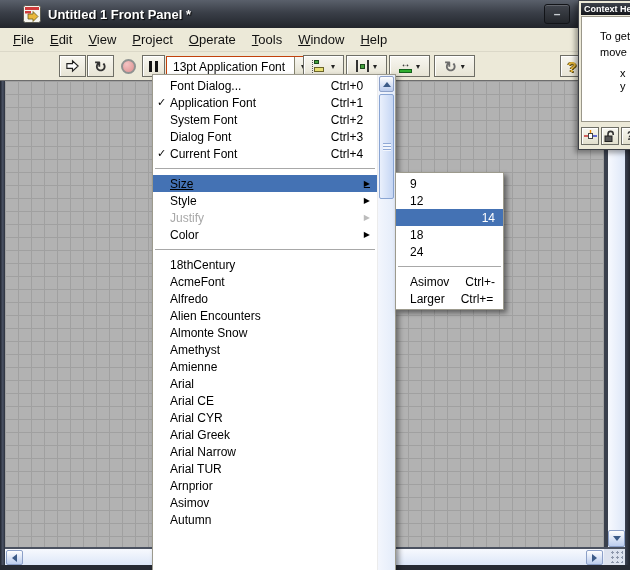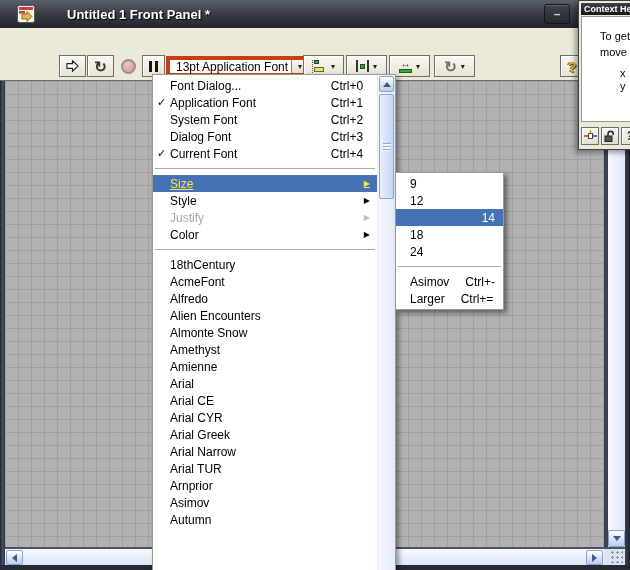--- a/index.html
+++ b/index.html
@@ -3,21 +3,21 @@
 <meta charset="utf-8">
 <style>
   * { box-sizing: border-box; margin: 0; padding: 0; }
   html,body { width:630px; height:570px; }
   body { font-family:"Liberation Sans", sans-serif; }
   .win { position:relative; width:630px; height:570px; overflow:hidden; background:#ece9d8; }
 
   
   .titlebar { position:absolute; top:0; left:0; width:630px; height:28px;
     background:linear-gradient(180deg,#5a606b 0%,#3a3f48 45%,#22252b 100%);
-    display:flex; align-items:center; padding:0 17px;gap:25px; }
+    display:flex; align-items:center; padding:0 23px; }
   .appicon { width:18px; height:18px; margin-right:7px; flex:0 0 18px; }
   .title { color:#fff; font-weight:bold; font-size:13px; text-shadow:1px 1px 1px #000; white-space:nowrap; }
   .minbtn { position:absolute; left:544px; top:4px; width:26px; height:20px;
     background:linear-gradient(#41454d,#24272c); border:1px solid #121418; border-radius:3px;
     color:#c9cdd2; display:flex; align-items:center; justify-content:center;
     font-weight:bold; font-size:12px; box-shadow:inset 0 1px 0 rgba(255,255,255,.18); }
 
   
   .menubar { position:absolute; top:28px; left:0; width:630px; height:24px; background:#ece9d8;
     display:flex; align-items:center; padding-left:5px; border-bottom:1px solid #dbd8c8; }
@@ -32,21 +32,21 @@
     justify-content:center; }
   .btn-run { left:59px; width:27px; }
   .btn-cont { left:87px; width:27px; }
   .btn-abort { left:116px; width:25px; border:none; background:transparent; box-shadow:none; }
   .abort-circle { width:15px; height:15px; border-radius:50%;
     background:radial-gradient(circle at 35% 30%,#f4c3c3,#dd8f8f); border:2px solid #8f9291; }
   .btn-pause { left:142px; width:23px; gap:3px; }
   .pbar { width:3px; height:11px; background:#141414; }
   .glyph-cont { font-size:15px; font-weight:bold; color:#333; line-height:1; }
   .font-select { position:absolute; left:166px; top:4px; width:146px; height:21px; background:#fff;
-    border:4px solid #c2410c; display:flex; align-items:center; }
+    border:1px solid #c2410c; display:flex; align-items:center; }
   .font-select .value { flex:1; font-size:12px; padding:0 6px; white-space:nowrap; overflow:hidden; }
   .dd-side { width:17px; height:100%; border-left:1px solid #85836f;
     background:linear-gradient(180deg,#f8f7f1,#e2dfcd); display:flex; align-items:center; justify-content:center;
     font-size:8px; color:#222; }
   .btn-align { left:303px; width:41px; } .btn-dist { left:346px; width:41px; }
   .btn-resize { left:389px; width:41px; } .btn-reorder { left:434px; width:41px; }
   .dd { font-size:8px; color:#222; margin-left:4px; }
   .icon-align { position:relative; width:15px; height:13px; border-left:1px dotted #555; }
   .icon-align .sq { position:absolute; left:1px; top:0; width:5px; height:4px; background:#44a03c; border:1px solid #1c4a1c; }
   .icon-align .rect { position:absolute; left:1px; top:7px; width:10px; height:5px; background:#e7df74; border:1px solid #6b6428; }
@@ -105,21 +105,21 @@
 
   
   .menu { position:absolute; left:152px; top:74px; width:244px; height:500px; background:#fff;
     border:1px solid #9c9a8d; border-bottom:none; box-shadow:3px 3px 5px rgba(0,0,0,.4); z-index:50; }
   .menu-body { position:absolute; left:0; top:0; right:18px; bottom:0; padding-top:2px; }
   .mrow { height:17px; display:flex; align-items:center; font-size:12px; padding-right:4px; white-space:nowrap; }
   .check { flex:0 0 17px; width:17px; text-align:center; font-size:11px; }
   .mshort { margin-left:auto; flex:0 0 52px;text-align:center; }
   .arrow { margin-left:auto; font-size:8px; padding-right:3px; }
   .msep { border-top:1px solid #a8a8a8; margin:6px 2px; }
-  .mrow.selected { background:#4472b4; color:#fde047;text-decoration:underline; }
+  .mrow.selected { background:#4472b4; color:#000000;text-decoration:underline; }
   .mrow.disabled { color:#a8a8a8; }
   .mrow.disabled .arrow { color:#bcbcbc; }
   .menu-scroll { position:absolute; top:0; right:0; width:18px; height:100%;
     background:linear-gradient(90deg,#f3f6fd,#e4ecfa); border-left:1px solid #ececec; }
   .ms-up { position:absolute; top:1px; left:1px; right:1px; height:16px; }
   .ms-thumb { position:absolute; top:19px; left:1px; right:1px; height:105px;
     background:linear-gradient(90deg,#eaf0fc,#c5d6f4); border:1px solid #8aa5d3; border-radius:2px; display:flex; }
   .ms-grip { margin:auto; width:8px; height:8px;
     background:repeating-linear-gradient(180deg,#90a9d6 0 1px,#f2f6fd 1px 3px); }
 
@@ -141,20 +141,31 @@
         <rect x="0.5" y="0.5" width="17" height="17" rx="2" fill="#f5f5ef" stroke="#5a5a52"></rect>
         <rect x="2" y="2" width="14" height="3" fill="#cf3b3b"></rect>
         <rect x="2" y="6" width="6" height="2.5" fill="#cf3b3b"></rect>
         <path d="M5 9 h5 v-2.5 l5 5 -5 5 v-2.5 h-5 z" fill="#e9b83a" stroke="#6b5b1e" stroke-width="0.8"></path>
       </svg>
     </span>
     <span class="title">Untitled 1 Front Panel *</span>
     <span class="minbtn">–</span>
   </div>
 
+  <div class="menubar">
+
+  <span class="mitem">File</span>
+      <span class="mitem">Edit</span>
+      <span class="mitem">View</span>
+      <span class="mitem">Project</span>
+      <span class="mitem">Operate</span>
+      <span class="mitem">Tools</span>
+      <span class="mitem">Window</span>
+      <span class="mitem">Help</span>
+    </div>
 
   <div class="toolbar">
     <div class="tbtn btn-run">
       <svg width="15" height="14" viewBox="0 0 16 14">
         <path d="M2 4.5 h6 V1.5 L14 7 L8 12.5 V9.5 H2 Z" fill="#fff" stroke="#222" stroke-width="1.2"></path>
       </svg>
     </div>
     <div class="tbtn btn-cont">
       <span class="glyph-cont">↻</span>
     </div>

